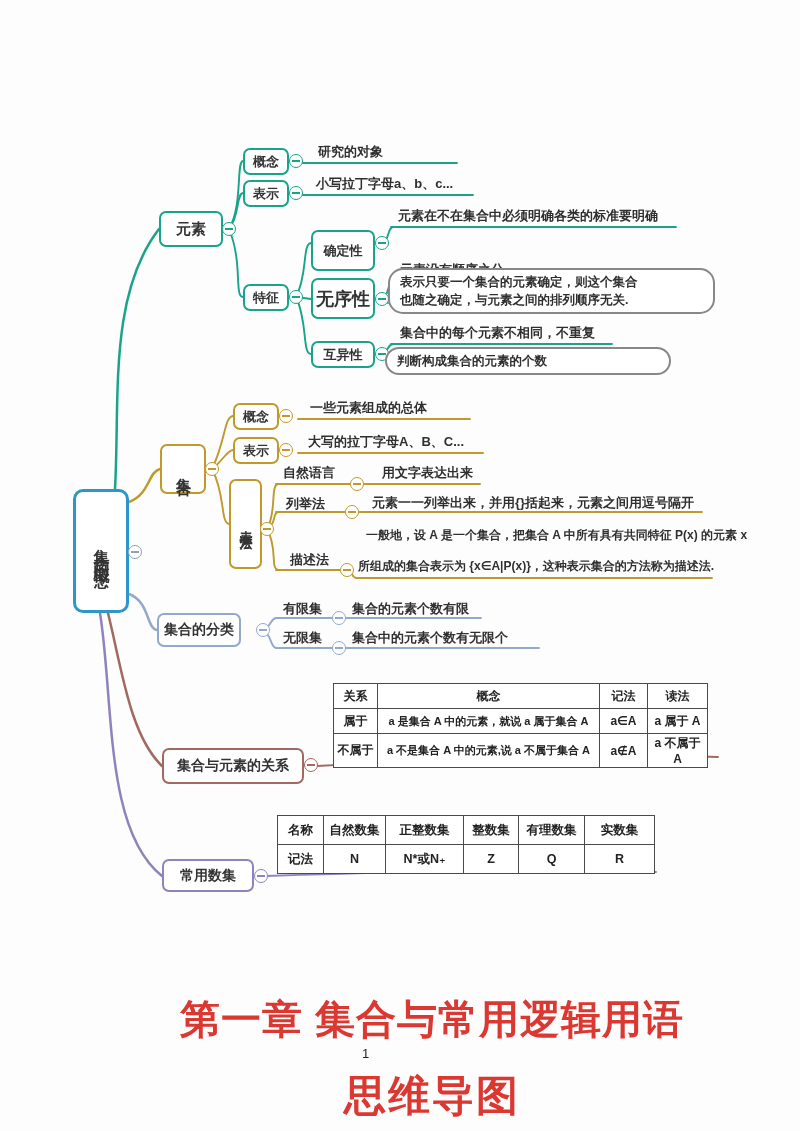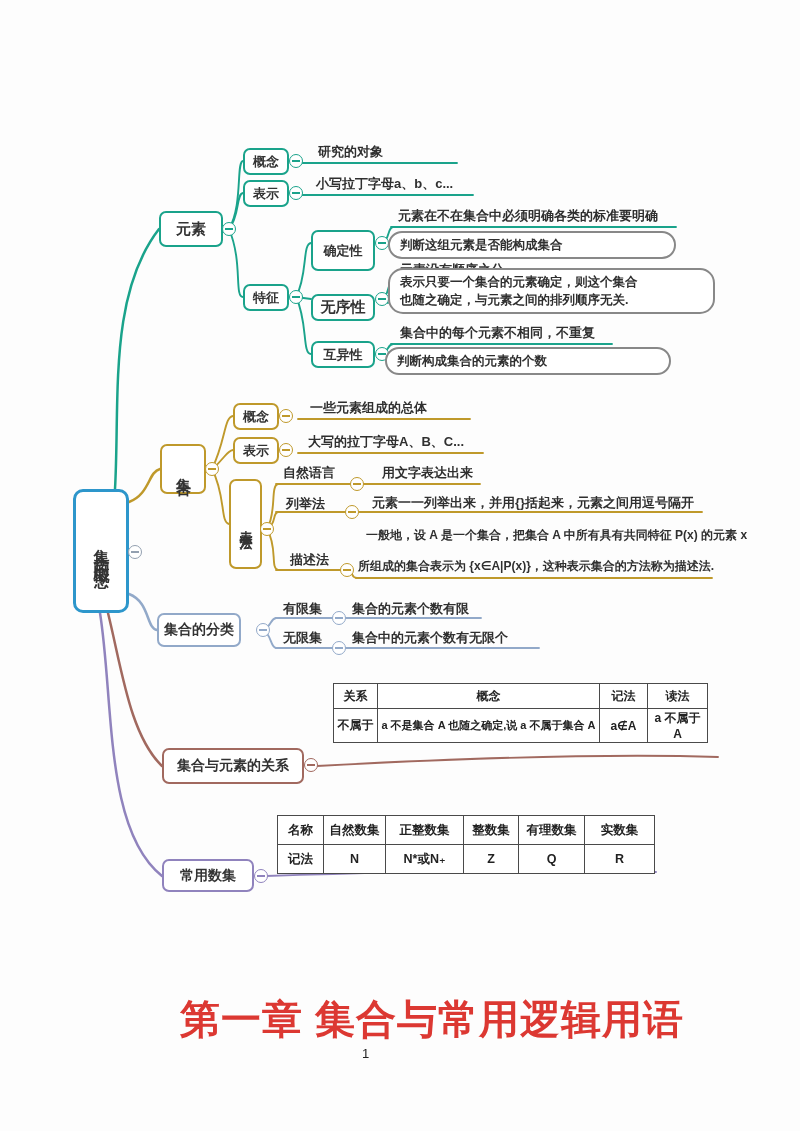--- a/index.html
+++ b/index.html
@@ -132,25 +132,22 @@
   <div class="node b-teal" style="left:243px;top:284px;width:46px;height:27px;font-size:13px;">
     <span>特征</span>
   </div>
   <div class="minus c-teal" style="left:289px;top:290px;"></div>
 
   <div class="node b-teal" style="left:311px;top:230px;width:64px;height:41px;font-size:13px;">
     <span>确定性</span>
   </div>
   <div class="minus c-teal" style="left:375px;top:236px;"></div>
   <span class="txt" style="left:398px;top:207px;">元素在不在集合中必须明确各类的标准要明确</span>
-  <div class="pill b-teal" style="left:388px;top:231px;width:288px;">
-    <span>判断这组元素是否能构成集合</span>
-  </div>
-
-  <div class="node b-teal" style="left:311px;top:294px;width:64px;height:27px;font-size:15px;">
+
+  <div class="node b-teal" style="left:311px;top:278px;width:64px;height:41px;font-size:18px;">
     <span>无序性</span>
   </div>
   <div class="minus c-teal" style="left:375px;top:292px;"></div>
   <span class="txt" style="left:400px;top:261px;">元素没有顺序之分</span>
   <div class="pill b-teal" style="left:388px;top:268px;width:327px;">
     <div>表示只要一个集合的元素确定，则这个集合</div>
     <div>也随之确定，与元素之间的排列顺序无关.</div>
   </div>
 
   <div class="node b-teal" style="left:311px;top:341px;width:64px;height:27px;font-size:13px;">
@@ -223,22 +220,28 @@
         <col style="width:60px">
       </colgroup>
     <tbody>
         <tr>
       <td>关系</td>
       <td>概念</td>
       <td>记法</td>
       <td>读法</td>
     </tr>
     <tr>
+      <td>属于</td>
+      <td class="concept">a 是集合 A 中的元素，就说 a 属于集合 A</td>
+      <td>a∈A</td>
+      <td>a 属于 A</td>
+    </tr>
+    <tr>
       <td>不属于</td>
-      <td class="concept">a 不是集合 A 也随之确定,说 a 不属于集合 A</td>
+      <td class="concept">a 不是集合 A 中的元素,说 a 不属于集合 A</td>
       <td>a∉A</td>
       <td>a 不属于 A</td>
     </tr>
   </tbody>
     </table>
 
   <div class="node b-purple" style="left:162px;top:859px;width:92px;height:33px;">
     <span>常用数集</span>
   </div>
   <div class="minus c-purple" style="left:254px;top:869px;"></div>
@@ -266,15 +269,16 @@
       <td>N</td>
       <td>N*或N₊</td>
       <td>Z</td>
       <td>Q</td>
       <td>R</td>
     </tr>
   </tbody>
     </table>
 
   <div class="footer-line" style="top:992px;font-size:40px;letter-spacing:1px;">第一章 集合与常用逻辑用语</div>
+  <div class="footer-line" style="top:1068px;font-size:42px;letter-spacing:2px;">思维导图</div>
   <span class="page-num" style="left:362px;top:1046px;">1</span>
 
 </div>
 
 </body></html>

